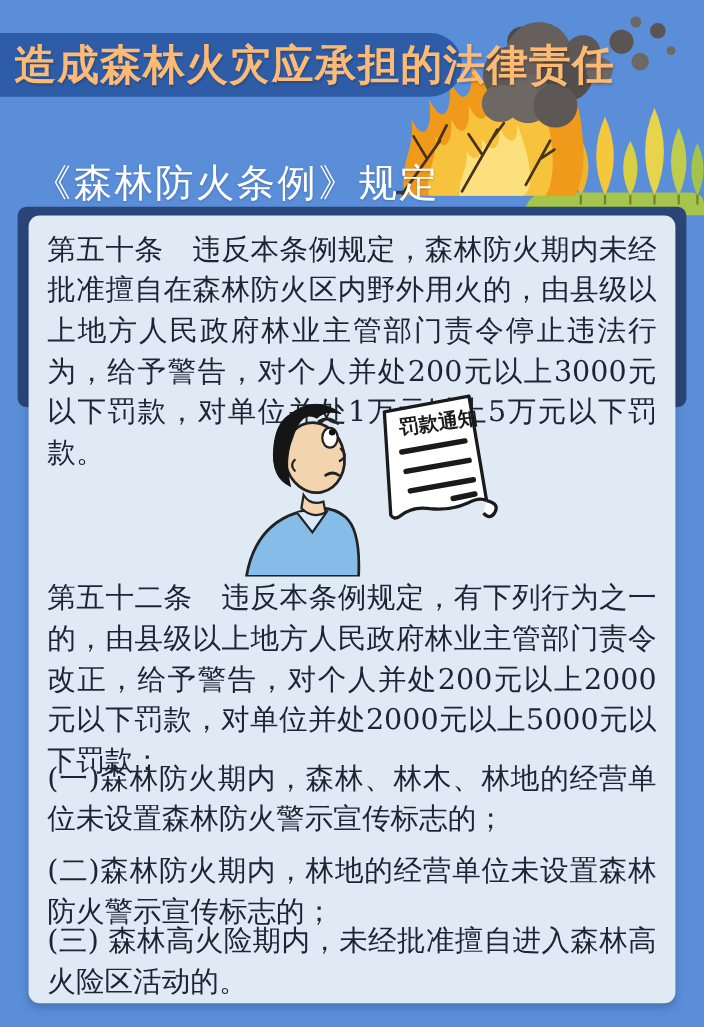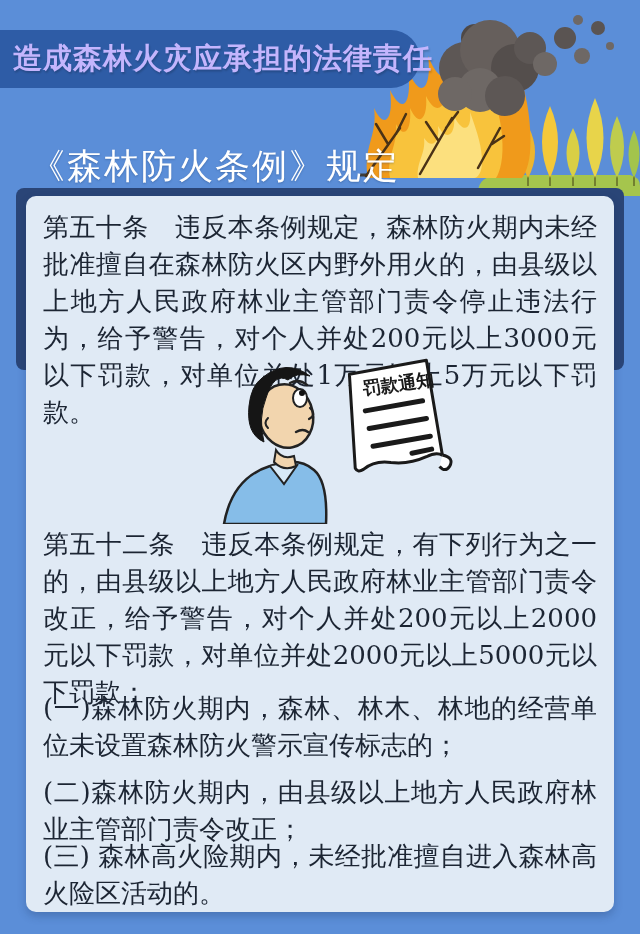--- a/index.html
+++ b/index.html
@@ -8,21 +8,21 @@
     background:#5b8ed8;
     font-family:"Liberation Sans",sans-serif;
   }
   
   .banner{
     position:absolute;left:0;top:30px;width:420px;height:58px;
     background:#2e5ca6;border-radius:0 29px 29px 0;
     display:flex;align-items:center;z-index:3;
   }
   .banner-title{
-    color:#c4b5fd;font-weight:900;font-size:29px;letter-spacing:1px;
+    color:#fdba74;font-weight:900;font-size:38px;letter-spacing:1px;
     padding-left:13px;white-space:nowrap;
     font-family:"DejaVu Sans","Liberation Sans",sans-serif;
     text-shadow:1px 2px 2px rgba(0,0,0,.18);
   }
   
   .fire-illus{position:absolute;right:0;top:8px;width:280px;height:188px;z-index:2;}
   
   .section-heading{
     position:absolute;left:30px;top:143px;z-index:3;
     color:#ffffff;font-size:35px;font-weight:400;letter-spacing:2px;
@@ -149,15 +149,15 @@
       <ellipse cx="82" cy="42" rx="7" ry="9" fill="#ffffff" stroke="#222222" stroke-width="2"></ellipse>
       <circle cx="84" cy="37" r="3" fill="#111111"></circle>
       <path d="M92,52 Q99,59 91,63" fill="none" stroke="#222222" stroke-width="2.2" stroke-linecap="round"></path>
       <path d="M78,76 Q85,72 90,76" fill="none" stroke="#222222" stroke-width="2.5" stroke-linecap="round"></path>
       <path d="M50,62 q-5,5 0,10" fill="none" stroke="#222222" stroke-width="2" stroke-linecap="round"></path>
     </g>
   </svg>
 
   <p class="law-text p-article52">第五十二条　违反本条例规定，有下列行为之一的，由县级以上地方人民政府林业主管部门责令改正，给予警告，对个人并处200元以上2000元以下罚款，对单位并处2000元以上5000元以下罚款：</p>
   <p class="law-text p-item1">(一)森林防火期内，森林、林木、林地的经营单位未设置森林防火警示宣传标志的；</p>
-  <p class="law-text p-item2">(二)森林防火期内，由县级以上地方人民政府林业主管部门责令改正；</p>
+  <p class="law-text p-item2">(二)森林防火期内，林地的经营单位未设置森林防火警示宣传标志的；</p>
   <p class="law-text p-item3">(三) 森林高火险期内，未经批准擅自进入森林高火险区活动的。</p>
 </div>
 
 </body></html>

